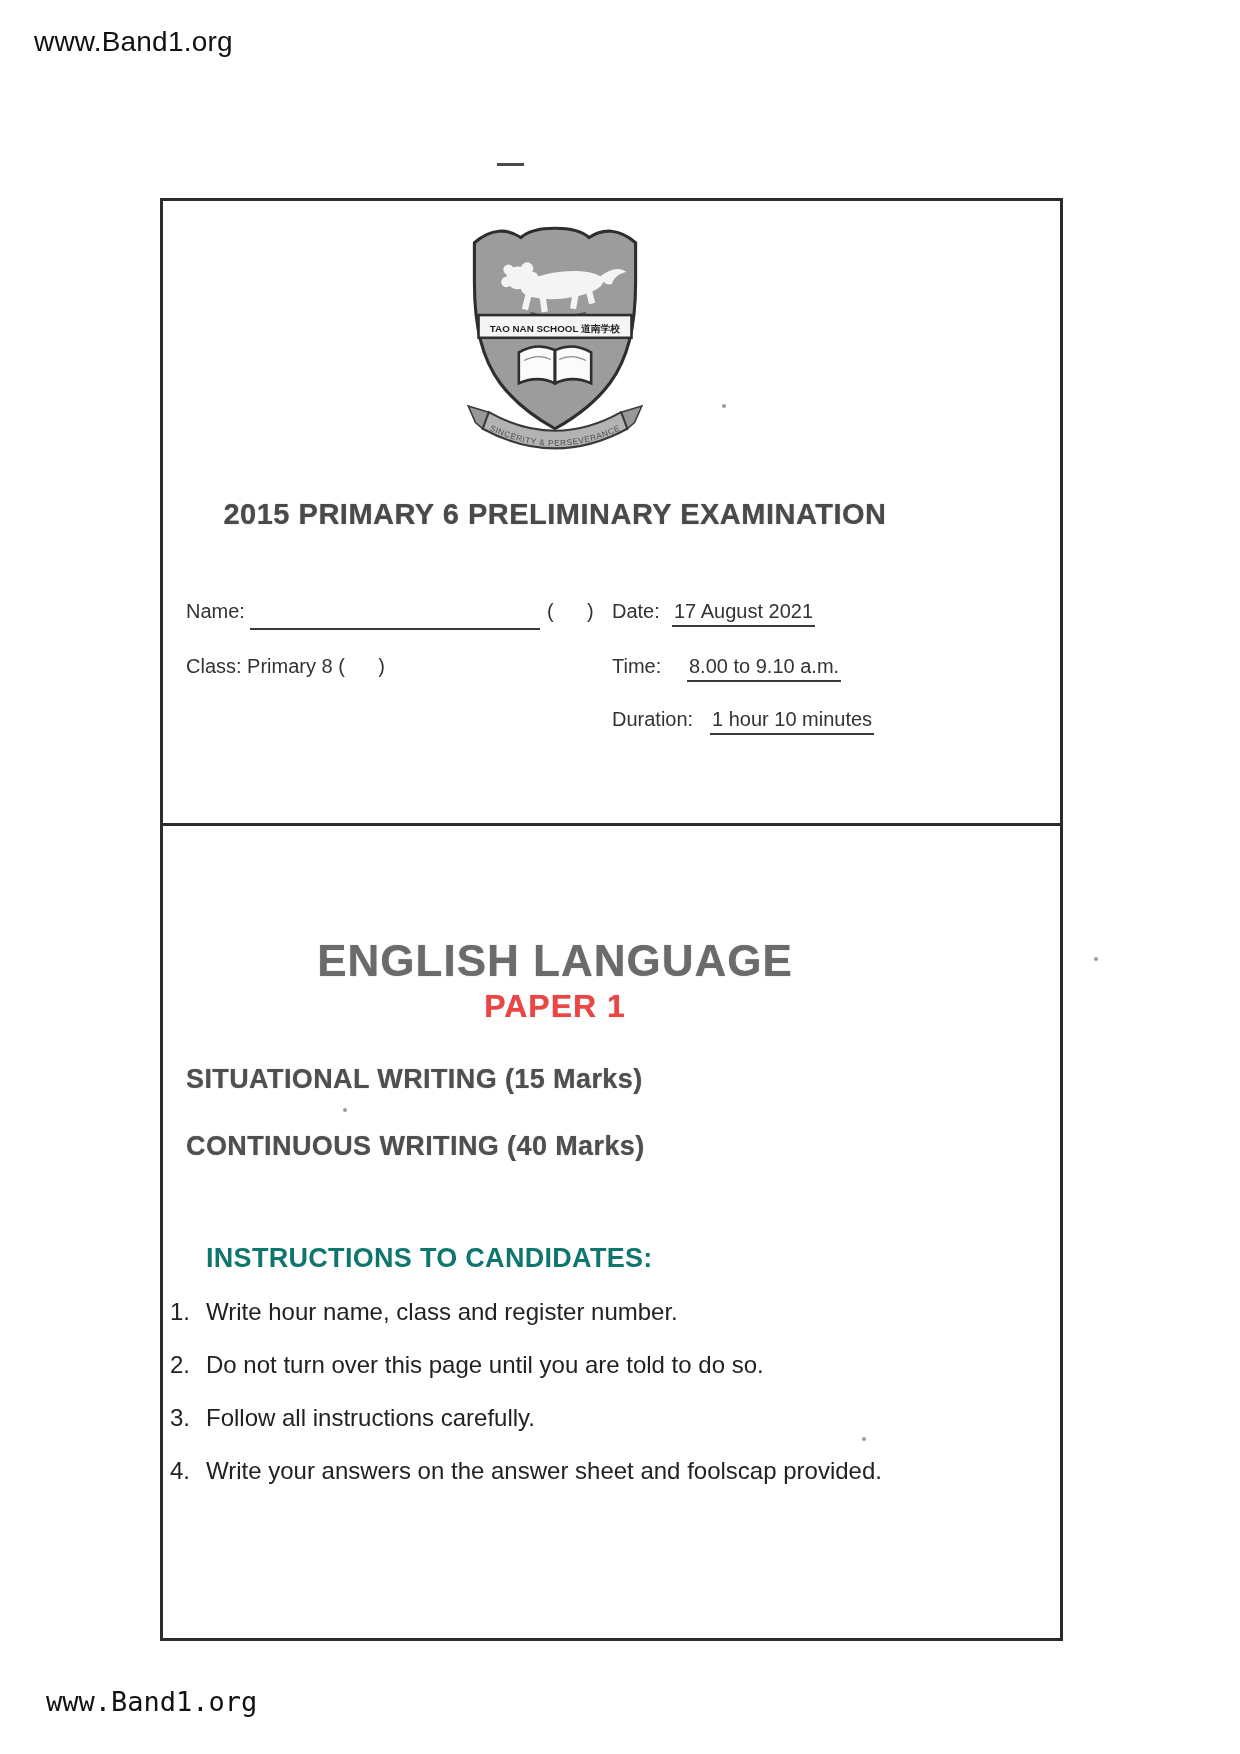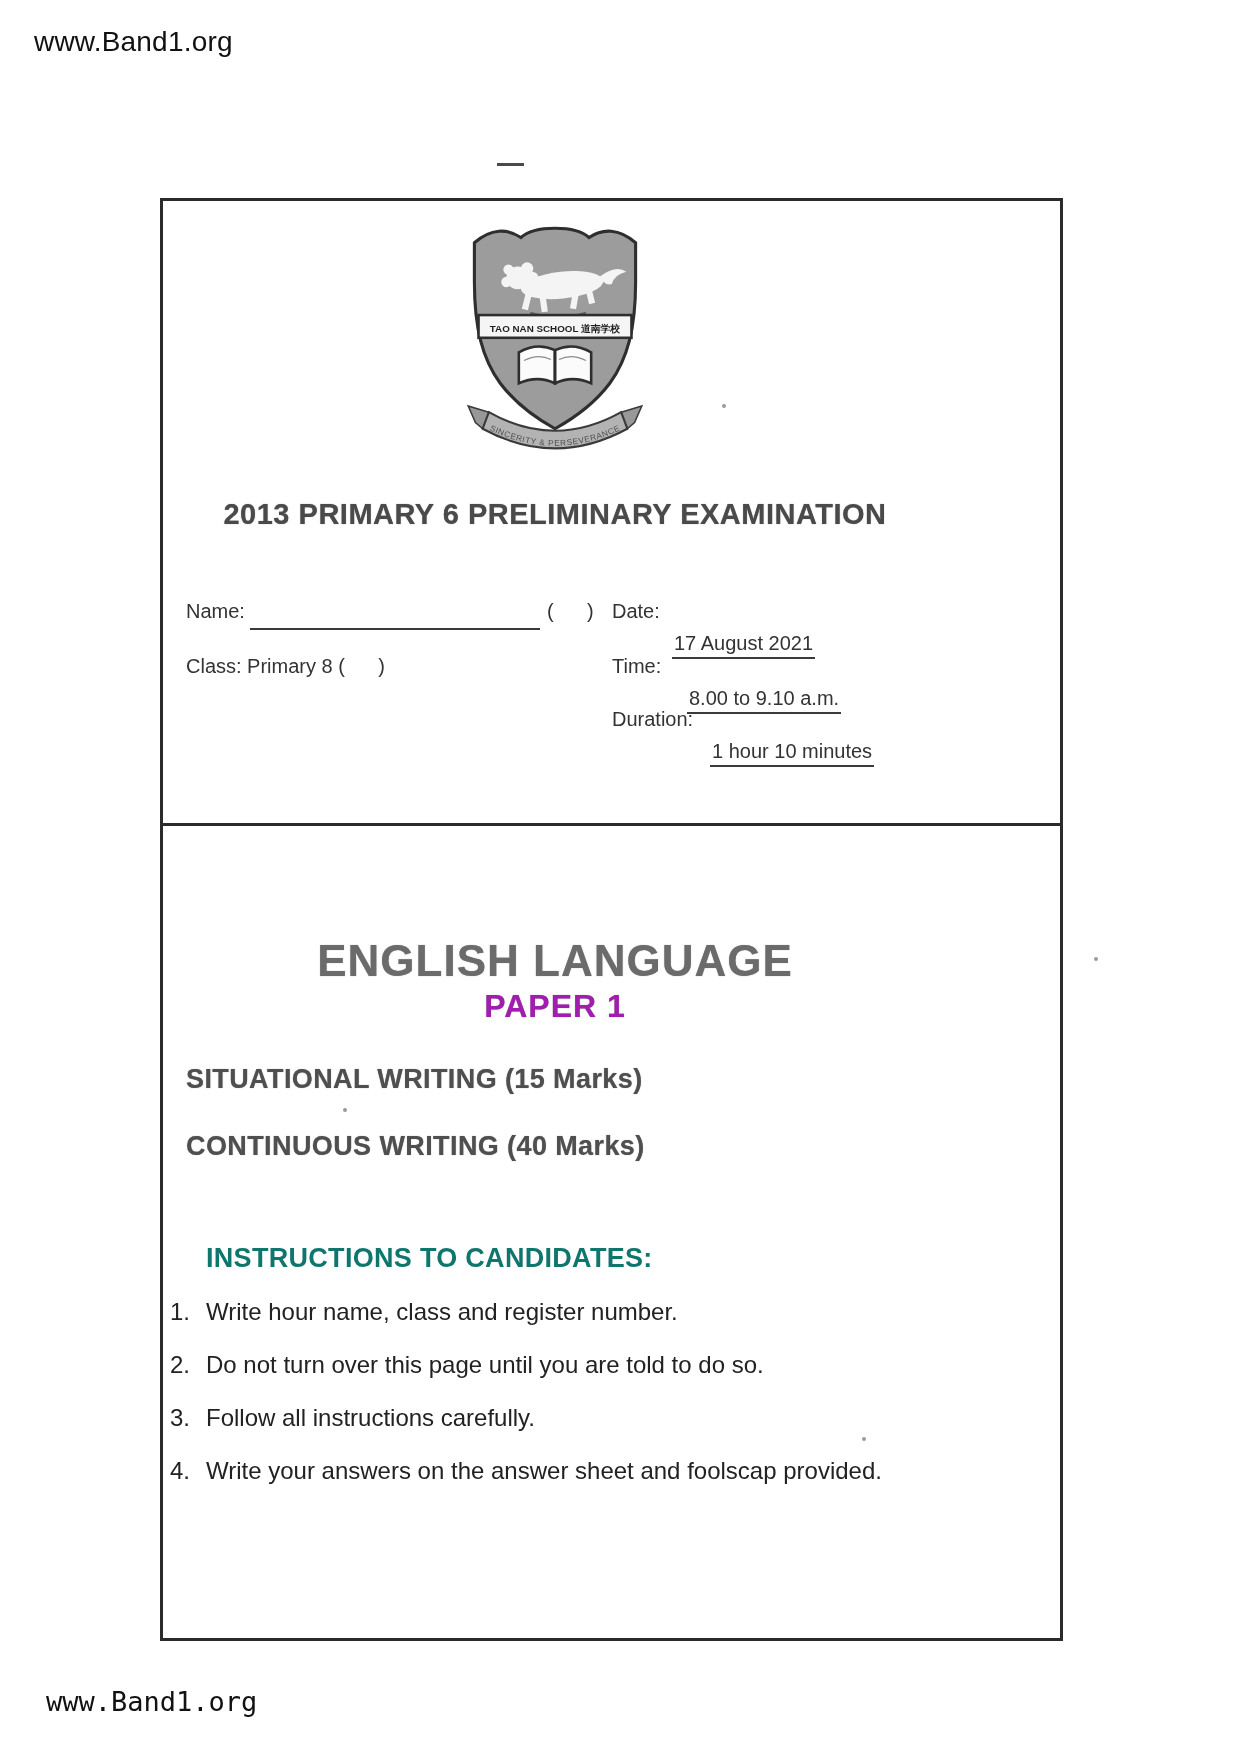--- a/index.html
+++ b/index.html
@@ -26,37 +26,37 @@
 
   .crest{left:462px;top:220px;}
 
   .exam-title{
     left:160px;top:498px;width:790px;text-align:center;
     font-size:29px;font-weight:bold;color:#4a4a4a;letter-spacing:0.5px;
     text-shadow:0 0 1px #7a7a7a;
   }
 
   .form-text{font-size:20px;color:#333;}
-  .u-val{border-bottom:2px solid #3a3a3a;padding:0 2px 2px 2px;color:#333;margin-top:32px;}
+  .u-val{border-bottom:2px solid #3a3a3a;padding:0 2px 2px 2px;color:#333;}
   .pre{white-space:pre;}
   .name-line{
     left:250px;top:601px;width:290px;height:27px;
     border-bottom:2px solid #3a3a3a;
   }
 
   .divider{left:160px;top:823px;width:903px;height:3px;background:#2b2b2b;}
 
   .subject-title{
     left:160px;top:936px;width:790px;text-align:center;
     font-size:44px;font-weight:bold;color:#6b6b6b;letter-spacing:1px;
     text-shadow:0 0 1px #8d8d8d;
   }
   .paper-no{
     left:160px;top:988px;width:790px;text-align:center;
-    font-size:32px;font-weight:bold;color:#a21caf;letter-spacing:1px;
+    font-size:32px;font-weight:bold;color:#ef4444;letter-spacing:1px;
     text-shadow:0 0 1px #8d8d8d;
   }
 
   .section-line{
     font-size:27px;font-weight:bold;color:#4f4f4f;letter-spacing:0.4px;
     text-shadow:0 0 1px #848484;
   }
 
   .instr-heading{
     left:206px;top:1243px;font-size:27px;font-weight:bold;color:#0f766e;
@@ -116,21 +116,21 @@
     <path d="M26,186 Q90,222 154,186 L160,202 Q90,240 20,202 Z" fill="#b3b3b3" stroke="#3a3a3a" stroke-width="2"></path>
     <defs>
         <path id="mottoPath" d="M22,201 Q90,236 158,201"></path>
       </defs>
     <text font-size="8" fill="#4f4f4f" letter-spacing="0.6" font-family="Liberation Sans, sans-serif">
       <textPath href="#mottoPath" startOffset="50%" text-anchor="middle">SINCERITY &amp; PERSEVERANCE</textPath>
     </text>
   </g>
 </svg>
 
-<div class="abs exam-title">2013 PRIMARY 6 PRELIMINARY EXAMINATION</div>
+<div class="abs exam-title">2015 PRIMARY 6 PRELIMINARY EXAMINATION</div>
 
 <span class="abs form-text" style="left:186px;top:600px;">Name:</span>
 <span class="abs name-line"></span>
 <span class="abs form-text pre" style="left:547px;top:600px;">(      )</span>
 <span class="abs form-text" style="left:612px;top:600px;text-align:center;">Date:</span>
 <span class="abs form-text u-val" style="left:672px;top:600px;">17 August 2021</span>
 
 <span class="abs form-text pre" style="left:186px;top:655px;">Class: Primary 8 (      )</span>
 <span class="abs form-text" style="left:612px;top:655px;">Time:</span>
 <span class="abs form-text u-val" style="left:687px;top:655px;">8.00 to 9.10 a.m.</span>

